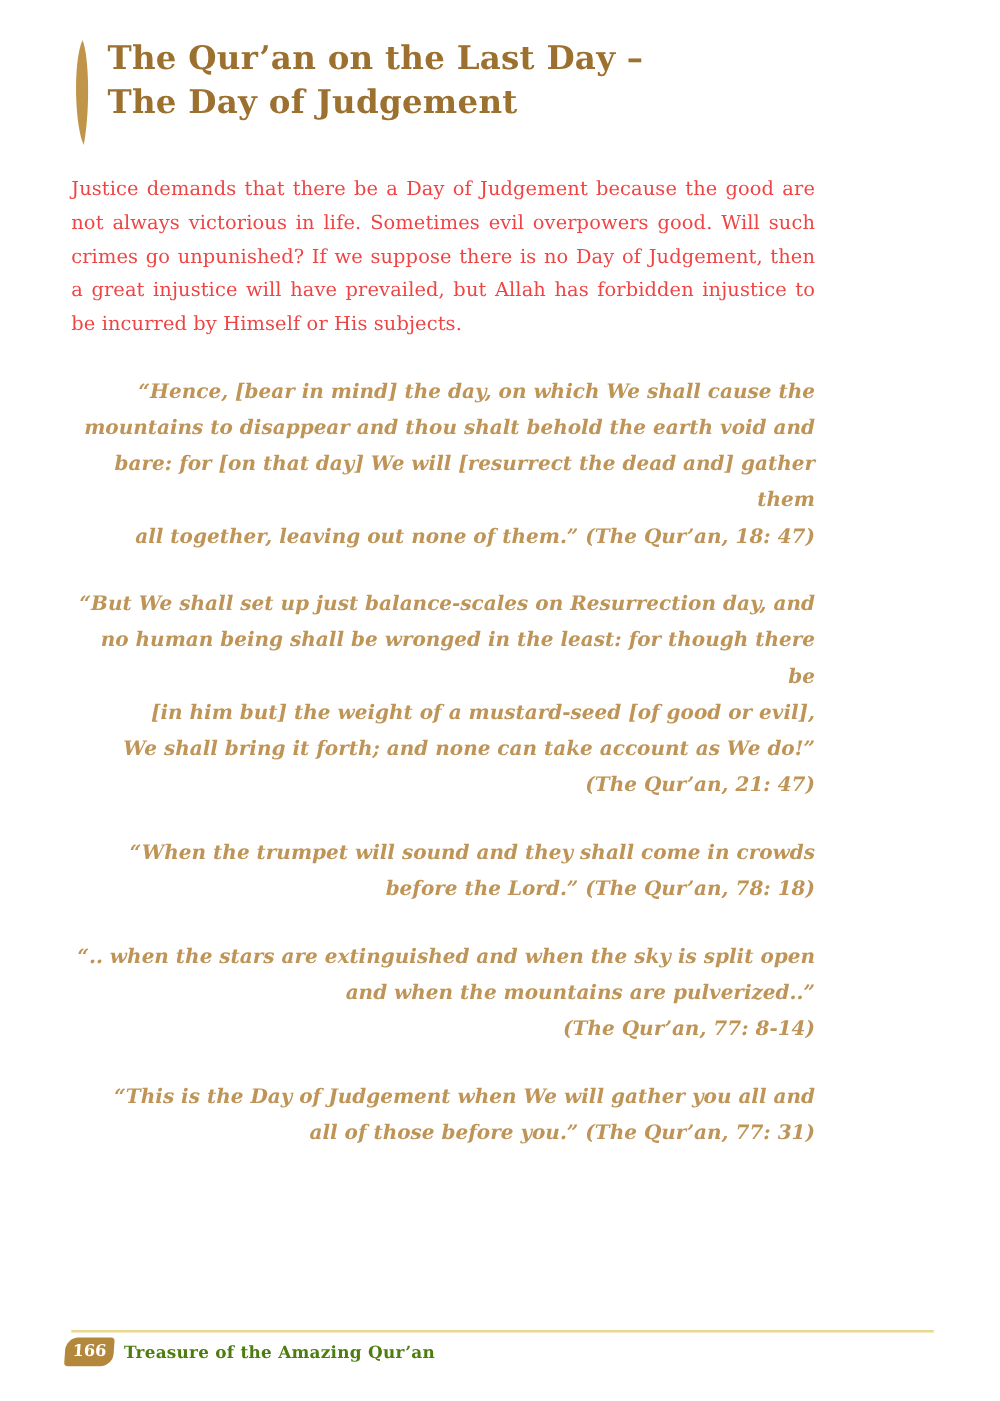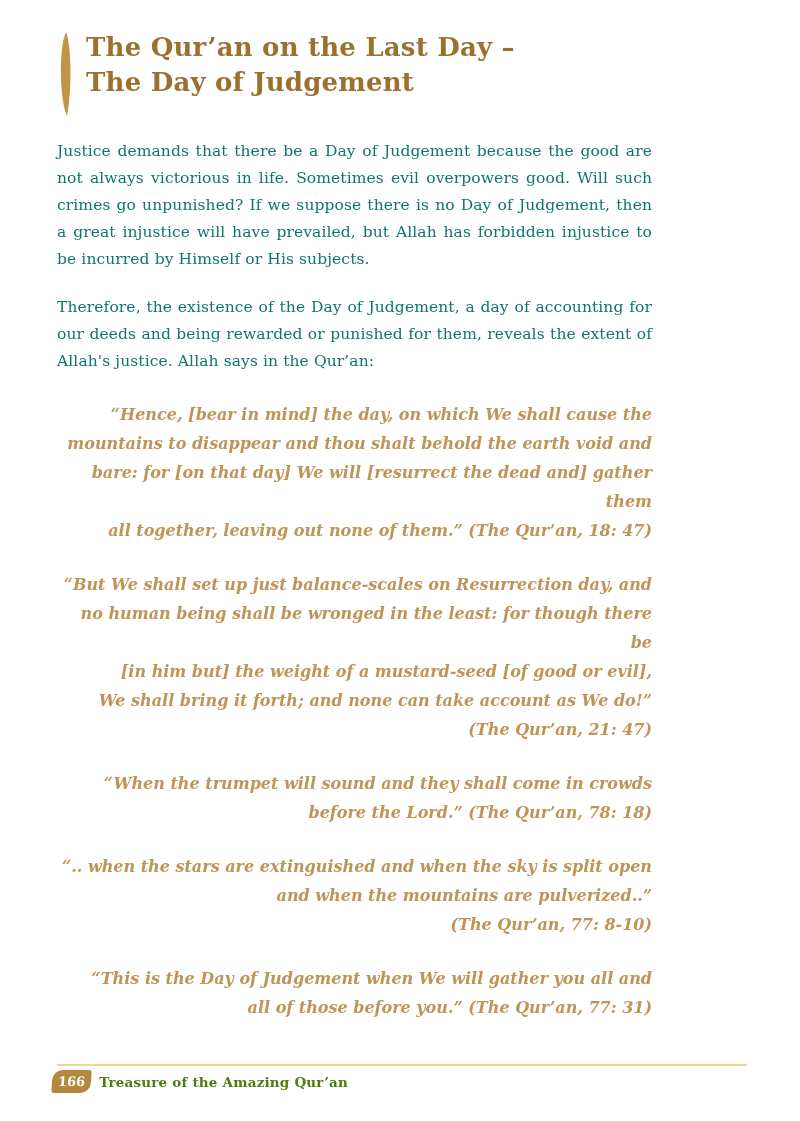--- a/index.html
+++ b/index.html
@@ -33,21 +33,21 @@
     line-height: 35px;
     color: #9c7130;
     white-space: pre-line;
     letter-spacing: 0.2px;
   }
   
   .paragraph {
     margin: 0 0 21px 0;
     font-size: 15.5px;
     line-height: 27px;
-    color: #0f766e;
+    color: #ef4444;
     text-align: justify;
     letter-spacing: 0.1px;
   }
   
   .quote {
     margin: 25px 0;
     font-size: 16px;
     font-style: italic;
     font-weight: bold;
     line-height: 29px;
@@ -101,36 +101,35 @@
     <span class="accent-bar">
       <svg width="16" height="84" viewBox="0 0 16 84" aria-hidden="true">
         <path d="M9 0 C14 12 15.5 54 10 84 C3 70 1 18 9 0 Z" fill="#c0954a"></path>
       </svg>
     </span>
     <h1 class="page-title">The Qur’an on the Last Day –
 The Day of Judgement</h1>
   </div>
 
   <p class="paragraph">Justice demands that there be a Day of Judgement because the good are not always victorious in life. Sometimes evil overpowers good. Will such crimes go unpunished? If we suppose there is no Day of Judgement, then a great injustice will have prevailed, but Allah has forbidden injustice to be incurred by Himself or His subjects.</p>
-  <p class="paragraph">Therefore, the existence of the Day of Judgement, a day of accounting for our deeds and being rewarded or punished for them, reveals the extent of Allah's justice. Allah says in the Qur’an:</p>
 
   <div class="quote">“Hence, [bear in mind] the day, on which We shall cause the
 mountains to disappear and thou shalt behold the earth void and
 bare: for [on that day] We will [resurrect the dead and] gather them
 all together, leaving out none of them.” (The Qur’an, 18: 47)</div>
   <div class="quote">“But We shall set up just balance-scales on Resurrection day, and
 no human being shall be wronged in the least: for though there be
 [in him but] the weight of a mustard-seed [of good or evil],
 We shall bring it forth; and none can take account as We do!”
 (The Qur’an, 21: 47)</div>
   <div class="quote">“When the trumpet will sound and they shall come in crowds
 before the Lord.” (The Qur’an, 78: 18)</div>
   <div class="quote">“.. when the stars are extinguished and when the sky is split open
 and when the mountains are pulverized..”
-(The Qur’an, 77: 8-10)</div>
+(The Qur’an, 77: 8-14)</div>
   <div class="quote">“This is the Day of Judgement when We will gather you all and
 all of those before you.” (The Qur’an, 77: 31)</div>
 
 </div>
 
 <div class="footer">
   <div class="footer-rule"></div>
   <div class="footer-row">
     <span class="page-number-badge">166</span>
     <span class="book-title">Treasure of the Amazing Qur’an</span>

